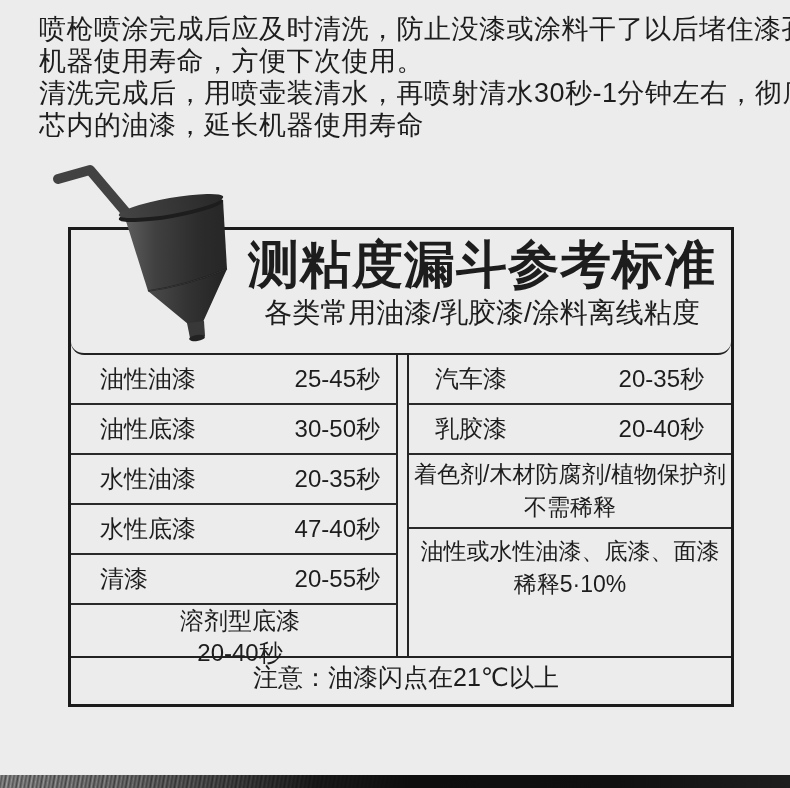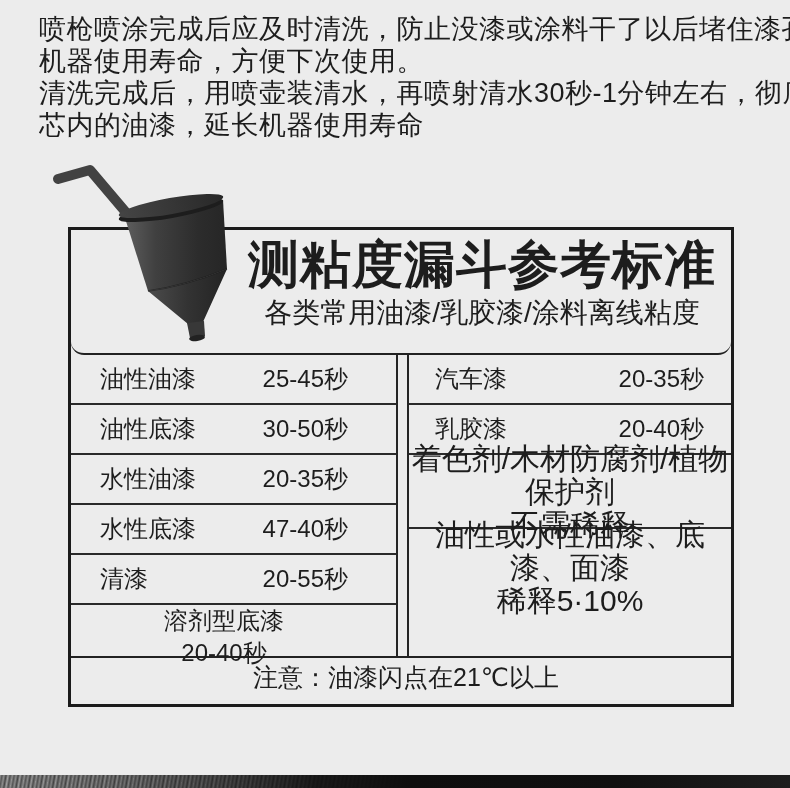--- a/index.html
+++ b/index.html
@@ -19,25 +19,25 @@
   .card-title{font-size:51px;font-weight:bold;line-height:57px;margin-top:6px;
               letter-spacing:1px;white-space:nowrap;}
   .card-subtitle{font-size:28px;line-height:34px;margin-top:3px;font-weight:500;
                  white-space:nowrap;}
   .card-body{display:flex;height:301px;}
   .col{box-sizing:border-box;display:flex;flex-direction:column;}
   .col-left{flex:0 0 327px;border-right:2px solid #242424;}
   .gap{flex:0 0 9px;}
   .col-right{flex:1;border-left:2px solid #242424;}
   .row{display:flex;justify-content:space-between;align-items:center;
-       box-sizing:border-box;font-size:24px;padding:0 48px 0 29px;height:50px;
+       box-sizing:border-box;font-size:24px;padding:0 16px 0 29px;height:50px;
        border-bottom:2px solid #2a2a2a;}
   .col-right .row{padding:0 27px 0 26px;}
   .col-left .row:last-child{height:51px;border-bottom:none;flex-direction:column;}
-  .cell2{box-sizing:border-box;text-align:center;font-size:30px;line-height:33px;
+  .cell2{box-sizing:border-box;text-align:center;font-size:23px;line-height:33px;
          display:flex;flex-direction:column;justify-content:center;}
   .cell2.c4{height:74px;border-bottom:2px solid #2a2a2a;}
   .cell2.c5{height:77px;}
   .card-footer{height:40px;border-top:2px solid #222;box-sizing:border-box;
                display:flex;align-items:center;justify-content:center;font-size:25px;padding-left:10px;}
   
   .funnel{position:absolute;left:45px;top:158px;z-index:5;}
   
   .photo-strip{position:absolute;left:0;right:0;bottom:0;height:13px;
     background:

